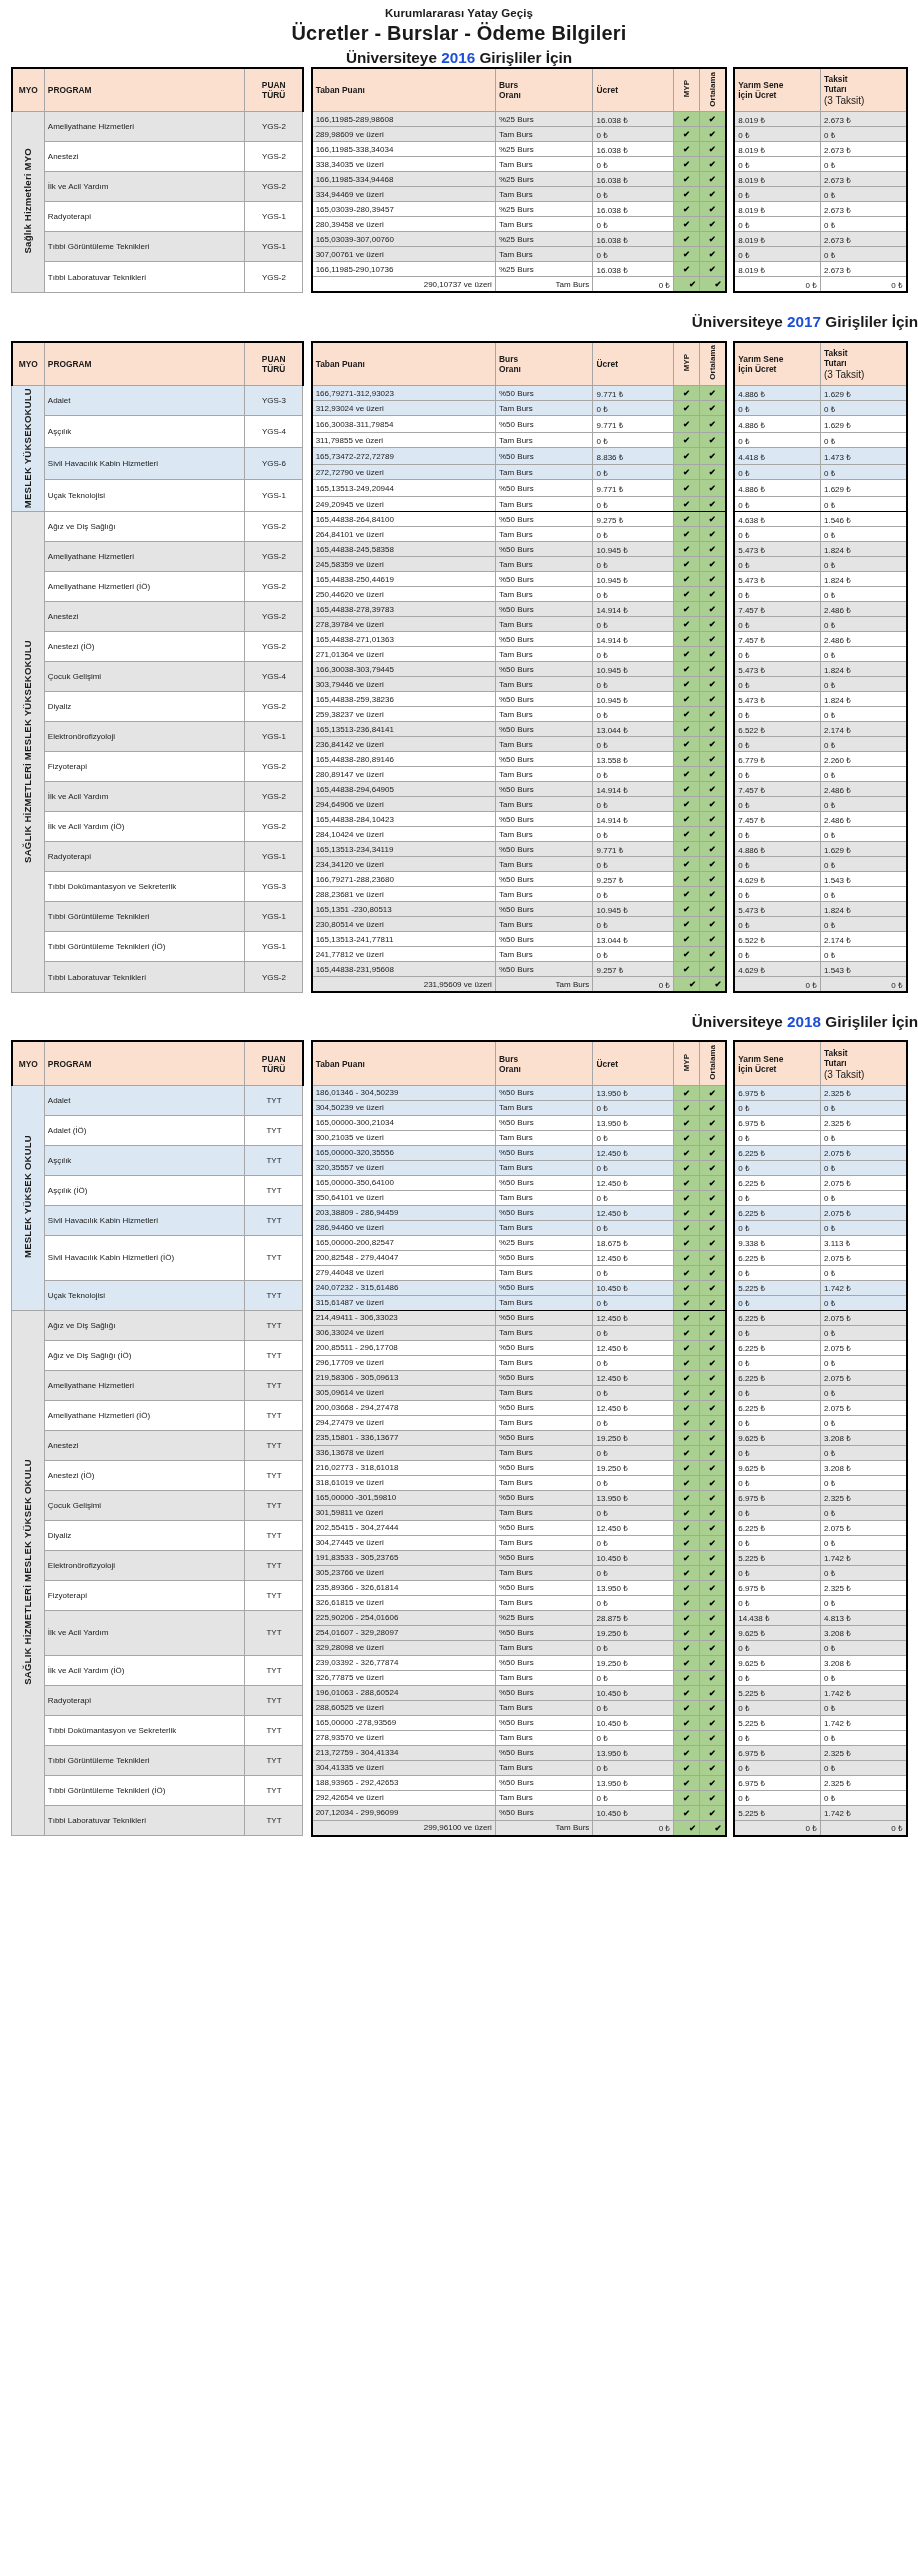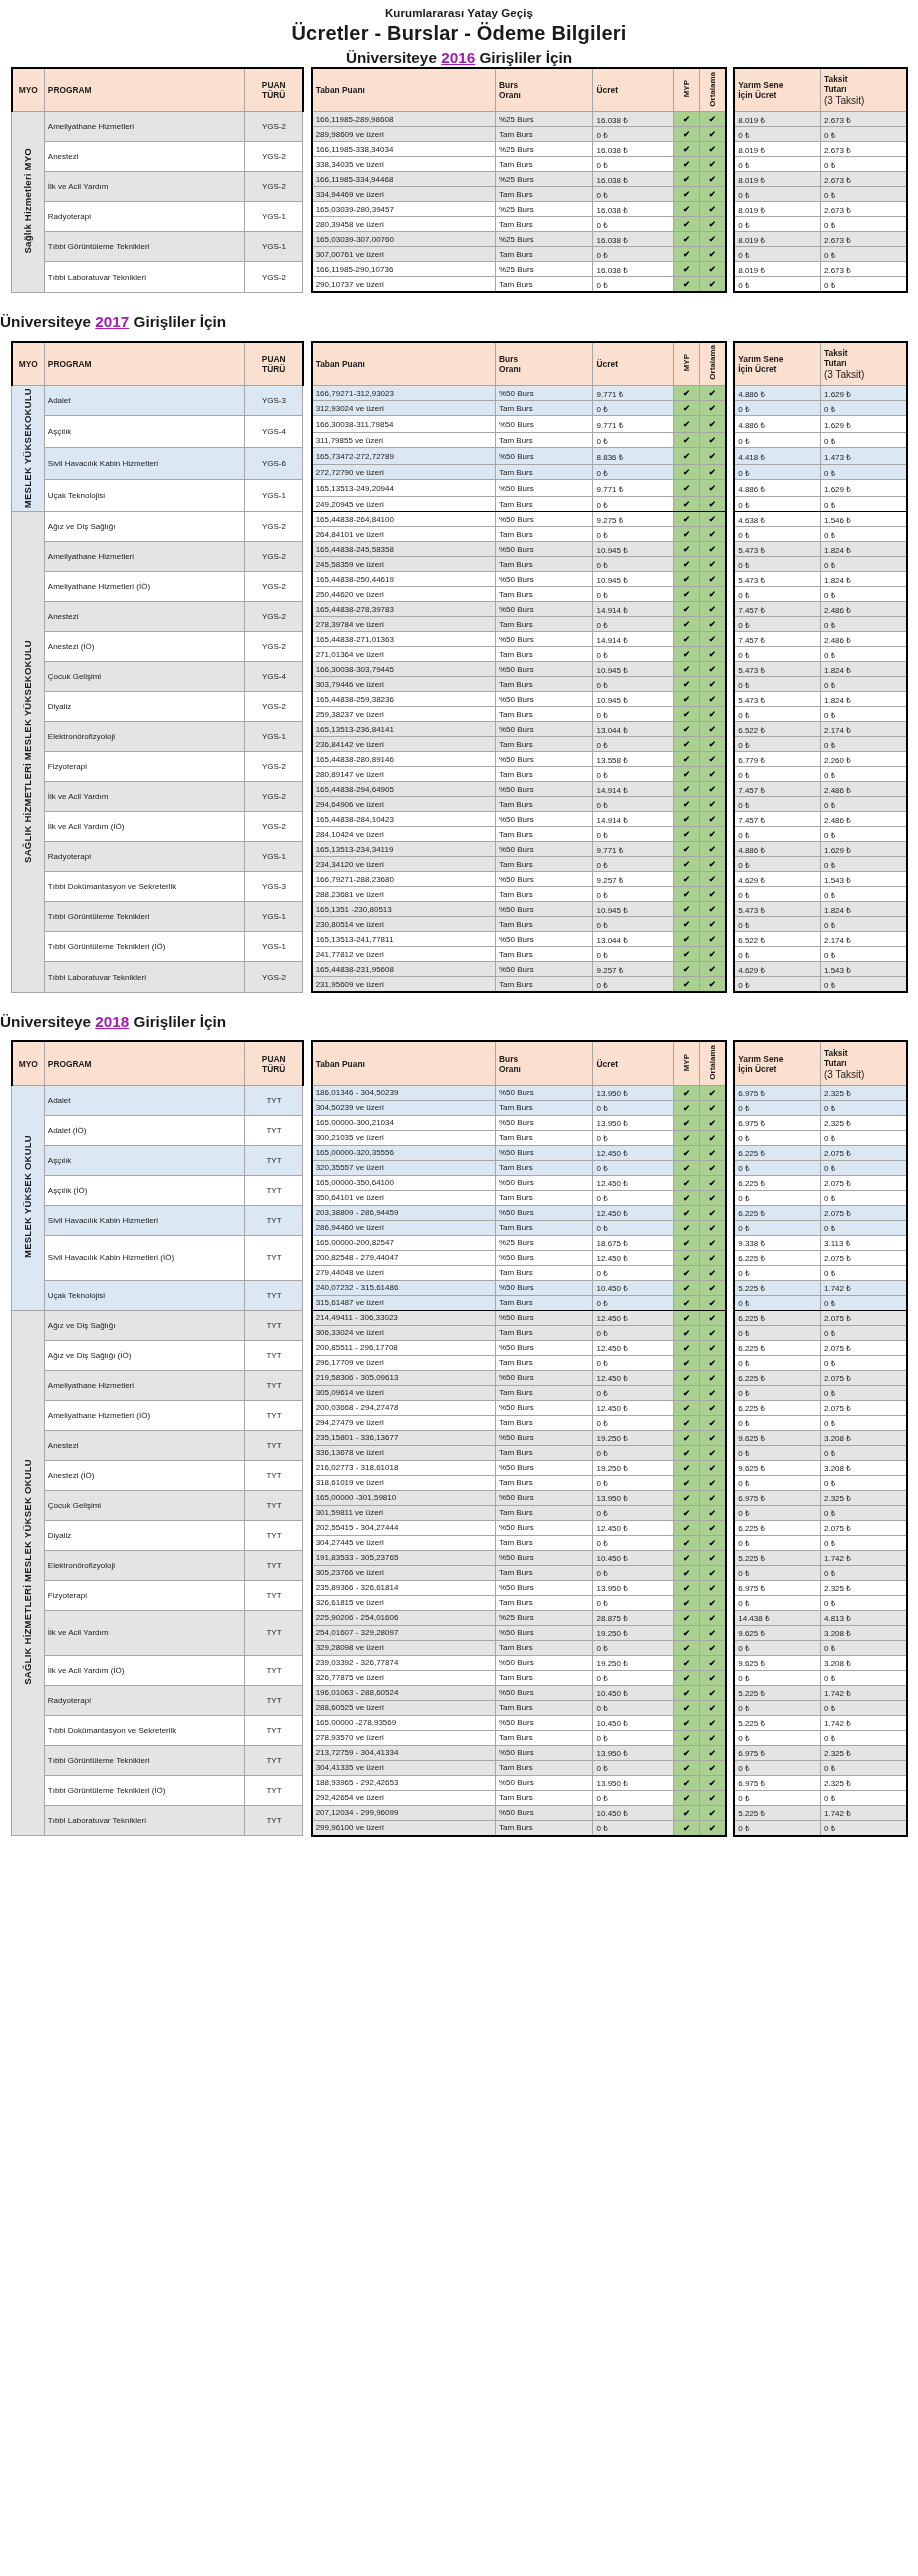--- a/index.html
+++ b/index.html
@@ -11,23 +11,23 @@
     color:#1a1a1a;
     -webkit-font-smoothing:antialiased;
   }
   .page { width:918px; padding:0 0 13.8px 0; }
 
   
   .title-block { text-align:center; padding-top:7px; }
   .t-small { font-size:11.5px; font-weight:bold; letter-spacing:0.1px; }
   .t-big { font-size:20px; font-weight:bold; margin-top:3.1px; letter-spacing:0.2px; }
   .t-mid { font-size:15.3px; font-weight:bold; margin-top:3.8px; }
-  .yr { color:#a21caf;text-decoration:underline; }
+  .yr { color:#1d4ed8; }
 
-  .section-title { text-align:left; font-size:15.3px; font-weight:bold; padding:20px 0 9.2px 0; }
+  .section-title { text-align:right; font-size:15.3px; font-weight:bold; padding:20px 0 9.2px 0; }
 
   
   .tbl-wrap { padding:0 10.7px; }
   table.grid {
     border-collapse:collapse;
     table-layout:fixed;
     width:897px;
     font-size:8px;
   }
   table.grid td, table.grid th {
@@ -88,21 +88,21 @@
   tr.gray td:not(.chk) { background:#e4e4e4; }
   tr.white td:not(.chk) { background:#ffffff; }
   tr.blue td:not(.chk) { background:#dbe8f4; }
 
   
   td.myo.g-gray { background:#e4e4e4 !important; }
   td.myo.g-blue { background:#dbe8f4 !important; }
 
   
   tr.grp-end td { border-bottom:1.5px solid #000; }
-  tr.tbl-end td { border-bottom:2.3px solid #000; }
+  tr.tbl-end td { border-bottom:2.3px solid #000;text-align:right; }
 
   
   .c-myo   { width:23px; }
   .c-prog  { width:142px; }
   .c-ptype { width:41px; }
   .c-gap   { width:6.1px; border:none !important; background:#fff !important; }
   .c-tab   { width:130px; }
   .c-burs  { width:69px; }
   .c-ucret { width:57px; }
   .c-myp   { width:18.4px; }

